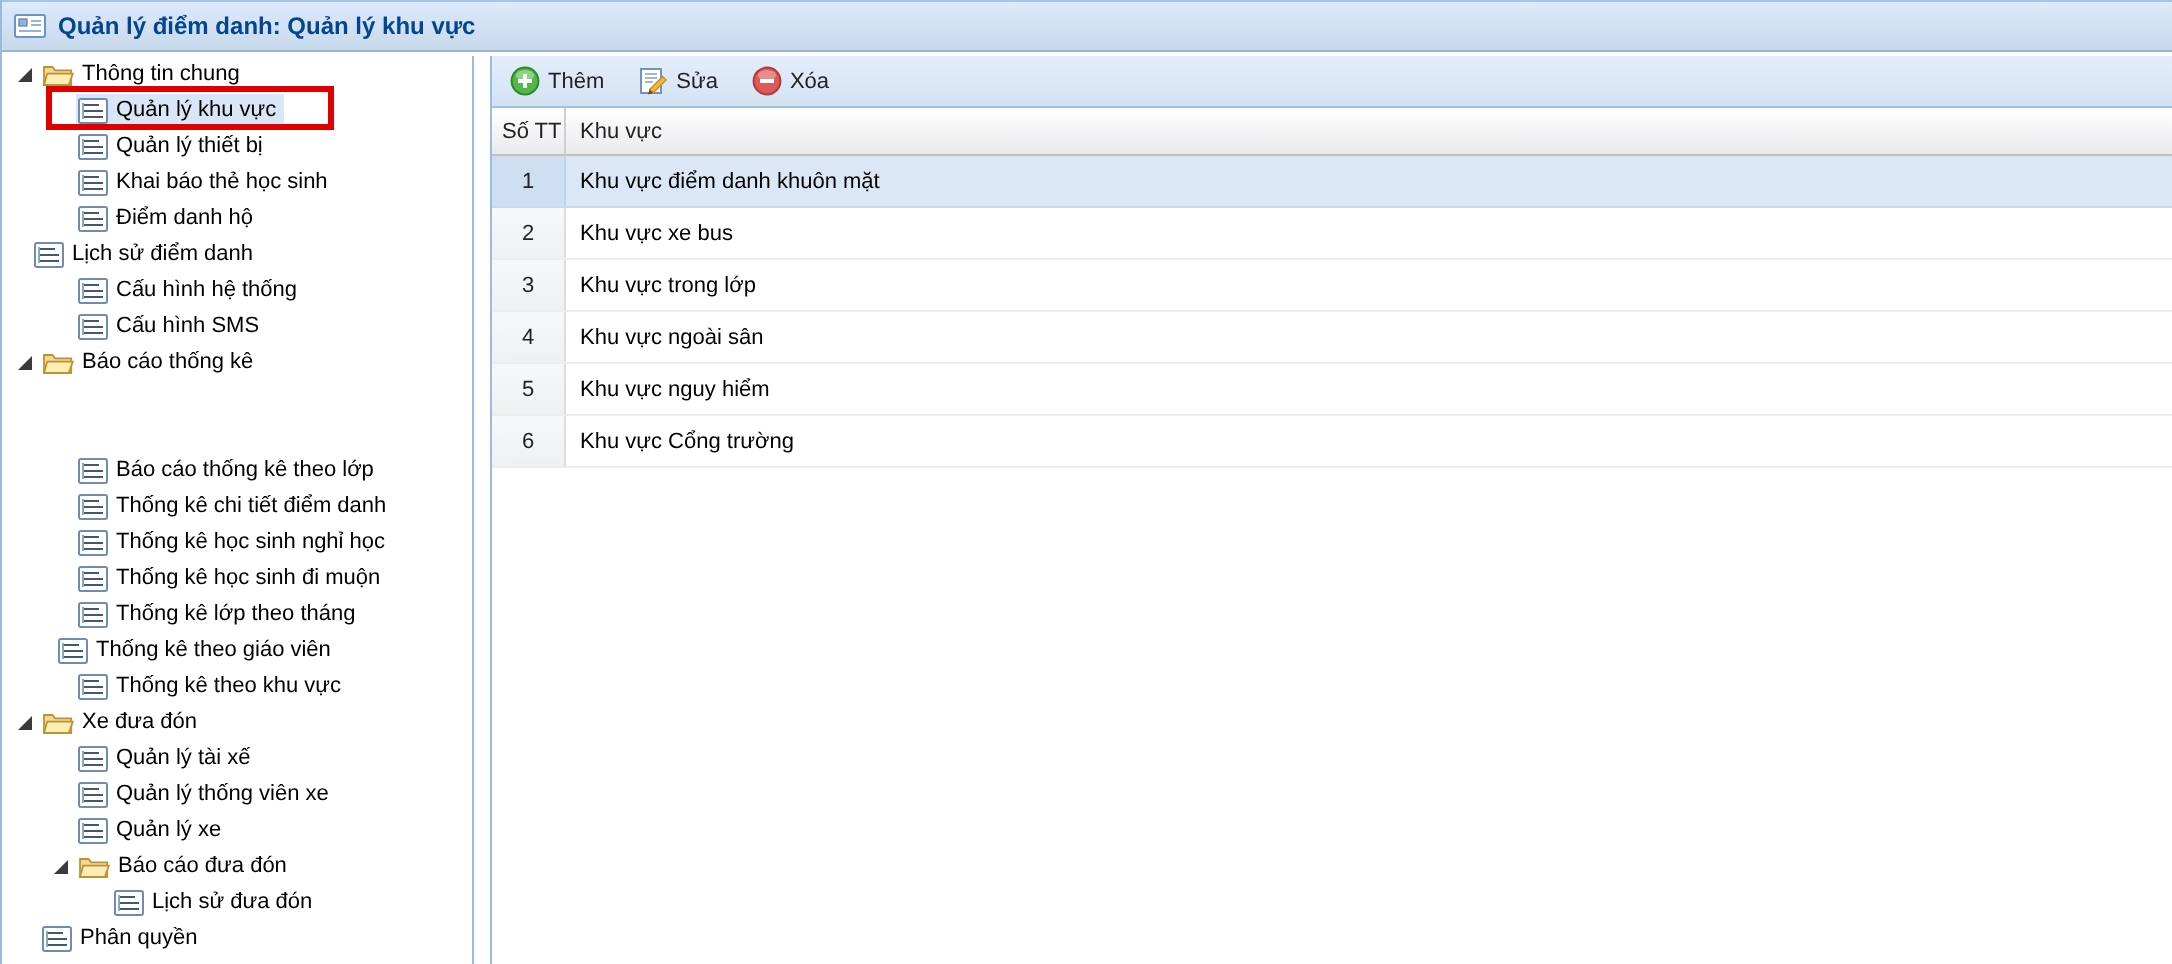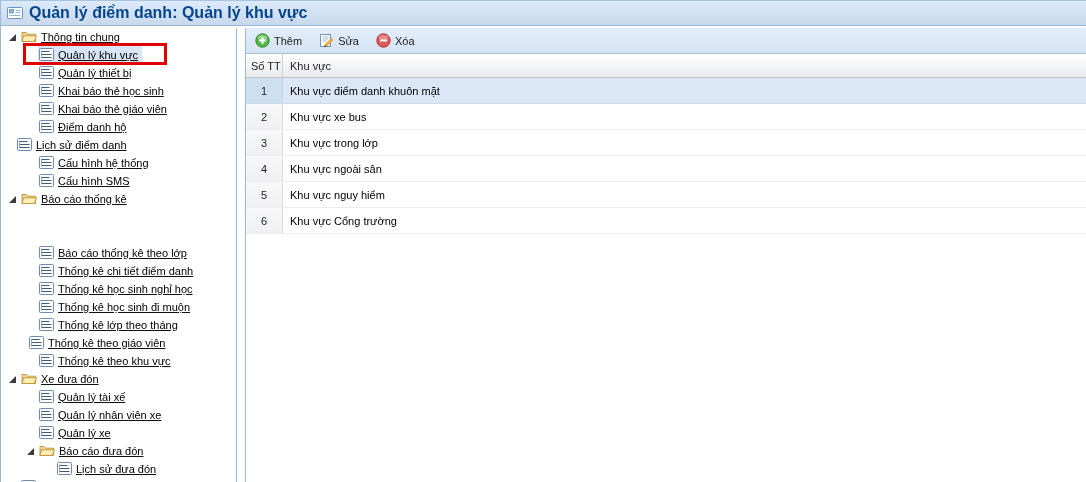--- a/index.html
+++ b/index.html
@@ -7,31 +7,31 @@
   body { font-family: "Liberation Sans", "DejaVu Sans", sans-serif; font-size: 11px; color: #111; }
 
   .app { position: relative; width: 1086px; height: 482px; background: #fff; border-left: 1px solid #9cb9d8; }
 
   
   .titlebar {
     height: 26px; display: flex; align-items: center; gap: 6px; padding-left: 6px;
     background: linear-gradient(#dceafa, #c8d9ec);
     border-top: 1px solid #aac4e0; border-bottom: 1px solid #98b7d8;
   }
-  .title-text { color: #04468c; font-weight: bold; font-size: 16px; }
+  .title-text { color: #04468c; font-weight: bold; font-size: 12px; }
 
   
   .content { position: absolute; top: 28px; left: 0; right: 0; bottom: 0; display: flex; }
   .tree-panel { width: 236px; background: #fff; border-right: 1px solid #99bbe8; overflow: hidden; }
   .splitter { width: 8px; background: #fff; cursor: col-resize; }
   .main-panel { flex: 1; display: flex; flex-direction: column; border-left: 1px solid #99bbe8; background: #000000; overflow: hidden; }
 
   
   .tree { padding-top: 0; }
-  .tree-row { height: 18px; display: flex; white-space: nowrap; cursor: pointer; text-decoration: underline; }
+  .tree-row { height: 18px; display: flex; align-items: center; white-space: nowrap; cursor: pointer; }
   .arrow, .spacer { width: 15px; flex: none; display: flex; align-items: center; justify-content: center; }
   .node-body { display: inline-flex; align-items: center; gap: 4px; padding: 1px 4px 1px 1px; height: 17px; }
   .tree-row.selected .node-body { background: #d9e6f7; }
   .node-label { color: #000; }
 
   
   .toolbar {
     height: 26px; flex: none; display: flex; align-items: center; gap: 9px; padding-left: 5px;
     background: linear-gradient(#e4eefb, #d3e2f3); border-bottom: 1px solid #a6c0de;
   }
@@ -139,33 +139,20 @@
           <div class="tree-row" style="padding-left: 22px;">
             <span class="spacer"></span>
             <span class="node-body">
               <span class="icon">
                 <svg width="15" height="13" viewBox="0 0 15 13">
                   <rect x="0.5" y="0.5" width="14" height="12" rx="1" fill="#fff" stroke="#6f8cb0"></rect>
                   <path d="M2.5 3.5 h8 M2.5 6.5 h10 M2.5 9.5 h10" stroke="#44586e" stroke-width="1" fill="none"></path>
                   <path d="M2.5 2.5 v8" stroke="#8aa6c2" stroke-width="1" fill="none"></path>
                 </svg>
               </span>
-              <span class="node-label">Khai báo thẻ giáo viên</span>
-            </span>
-          </div>
-          <div class="tree-row" style="padding-left: 22px;">
-            <span class="spacer"></span>
-            <span class="node-body">
-              <span class="icon">
-                <svg width="15" height="13" viewBox="0 0 15 13">
-                  <rect x="0.5" y="0.5" width="14" height="12" rx="1" fill="#fff" stroke="#6f8cb0"></rect>
-                  <path d="M2.5 3.5 h8 M2.5 6.5 h10 M2.5 9.5 h10" stroke="#44586e" stroke-width="1" fill="none"></path>
-                  <path d="M2.5 2.5 v8" stroke="#8aa6c2" stroke-width="1" fill="none"></path>
-                </svg>
-              </span>
               <span class="node-label">Điểm danh hộ</span>
             </span>
           </div>
           <div class="tree-row" style="">
             <span class="spacer"></span>
             <span class="node-body">
               <span class="icon">
                 <svg width="15" height="13" viewBox="0 0 15 13">
                   <rect x="0.5" y="0.5" width="14" height="12" rx="1" fill="#fff" stroke="#6f8cb0"></rect>
                   <path d="M2.5 3.5 h8 M2.5 6.5 h10 M2.5 9.5 h10" stroke="#44586e" stroke-width="1" fill="none"></path>
@@ -340,21 +327,21 @@
           <div class="tree-row" style="padding-left: 22px;">
             <span class="spacer"></span>
             <span class="node-body">
               <span class="icon">
                 <svg width="15" height="13" viewBox="0 0 15 13">
                   <rect x="0.5" y="0.5" width="14" height="12" rx="1" fill="#fff" stroke="#6f8cb0"></rect>
                   <path d="M2.5 3.5 h8 M2.5 6.5 h10 M2.5 9.5 h10" stroke="#44586e" stroke-width="1" fill="none"></path>
                   <path d="M2.5 2.5 v8" stroke="#8aa6c2" stroke-width="1" fill="none"></path>
                 </svg>
               </span>
-              <span class="node-label">Quản lý nhân viên xe</span>
+              <span class="node-label">Quản lý thống viên xe</span>
             </span>
           </div>
           <div class="tree-row" style="padding-left: 22px;">
             <span class="spacer"></span>
             <span class="node-body">
               <span class="icon">
                 <svg width="15" height="13" viewBox="0 0 15 13">
                   <rect x="0.5" y="0.5" width="14" height="12" rx="1" fill="#fff" stroke="#6f8cb0"></rect>
                   <path d="M2.5 3.5 h8 M2.5 6.5 h10 M2.5 9.5 h10" stroke="#44586e" stroke-width="1" fill="none"></path>
                   <path d="M2.5 2.5 v8" stroke="#8aa6c2" stroke-width="1" fill="none"></path>

